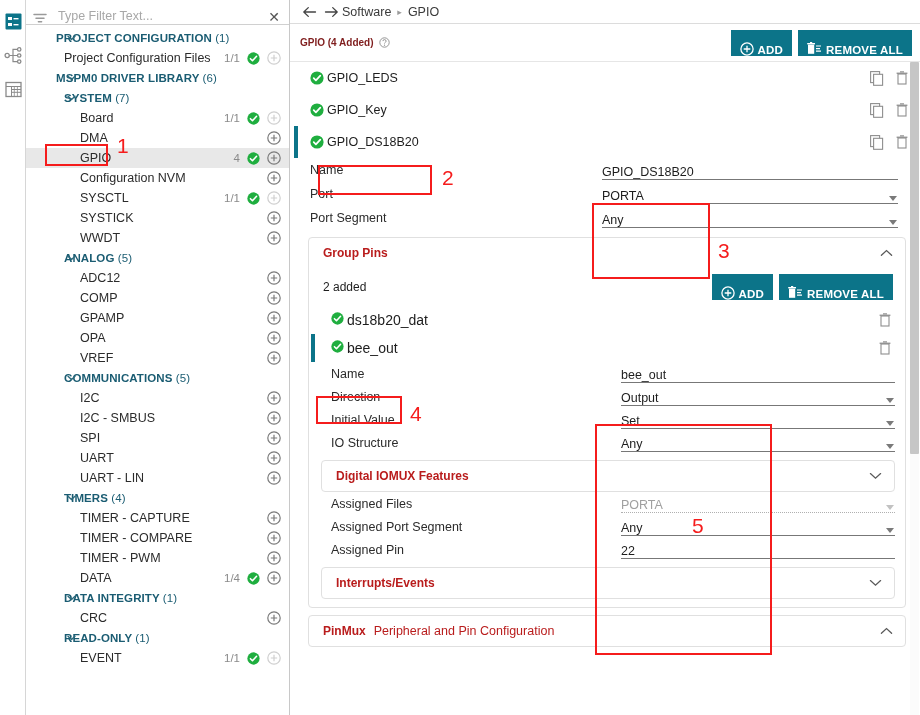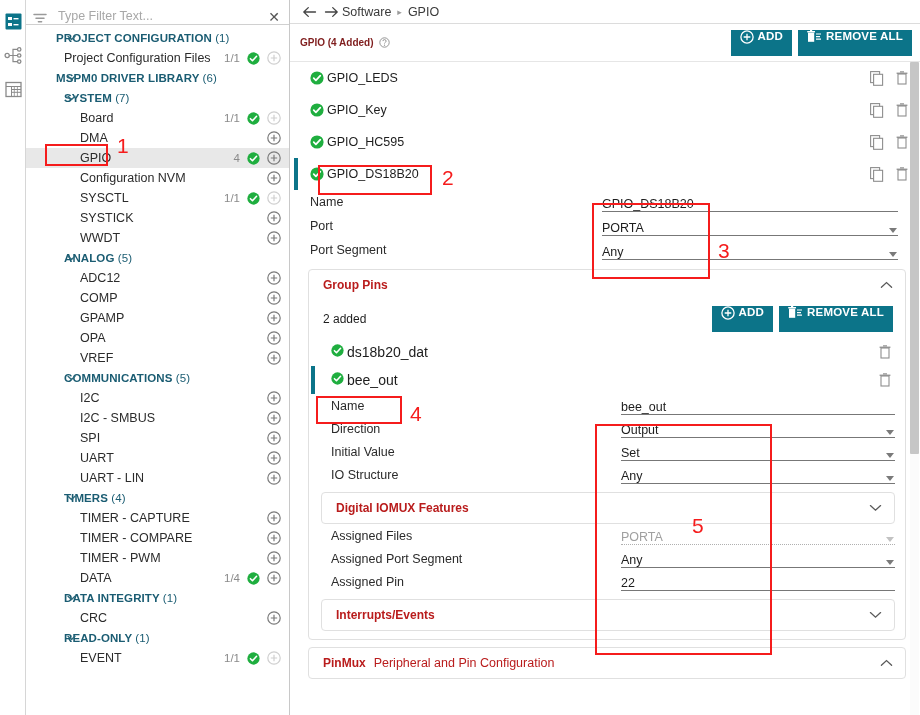--- a/index.html
+++ b/index.html
@@ -109,21 +109,21 @@
     border-bottom: 1px solid #e6e6e6;
   }
   .mh-title { font-weight: bold; font-size: 10px; color: #7f1d1d; }
   .help-icon { margin-left: 5px; display: inline-flex; align-items: center; }
   .mh-spacer { flex: 1; }
   .btn {
     background: #0c7489; color: #fff;
     border: none; height: 26px;
     font-family: "Liberation Sans", sans-serif;
     font-size: 11.5px; font-weight: bold;
-    display: inline-flex; align-items: flex-start; gap: 4px;
+    display: inline-flex; align-items: flex-end; gap: 4px;
     padding: 0 9px; cursor: pointer;
     letter-spacing: .2px; white-space: nowrap;
   }
   .btn + .btn { margin-left: 6px; }
 
   .scroll-area { flex: 1; overflow: hidden; position: relative; }
 
   
   .inst-row {
     height: 32px; display: flex; align-items: center;
@@ -723,46 +723,20 @@
           </div>
           <div class="inst-row">
             <span class="inst-name">
               <span class="green-check">
                 <svg width="14" height="14" viewBox="0 0 14 14">
                   <circle cx="7" cy="7" r="6.6" fill="#1fae3f"></circle>
                   <path d="M3.7 7.2 L5.9 9.4 L10.3 4.6" fill="none" stroke="#fff" stroke-width="1.7" stroke-linecap="round" stroke-linejoin="round"></path>
                 </svg>
               </span>
               <span>GPIO_Key</span>
-            </span>
-            <span class="acts">
-              <span class="icn-btn">
-                <svg width="14" height="15" viewBox="0 0 14 15">
-                  <rect x="0.6" y="0.6" width="9" height="11" fill="none" stroke="#8e8e8e" stroke-width="1.1"></rect>
-                  <rect x="3.6" y="3.3" width="9" height="11" fill="#fff" stroke="#8e8e8e" stroke-width="1.1"></rect>
-                </svg>
-              </span>
-              <span class="icn-btn">
-                <svg width="12" height="14" viewBox="0 0 12 14">
-                  <rect x="2" y="3" width="8" height="10" fill="none" stroke="#8e8e8e" stroke-width="1.1"></rect>
-                  <rect x="0.6" y="1.6" width="10.8" height="1.3" fill="#8e8e8e"></rect>
-                  <rect x="4" y="0.3" width="4" height="1.2" fill="#8e8e8e"></rect>
-                </svg>
-              </span>
-            </span>
-          </div>
-          <div class="inst-row">
-            <span class="inst-name">
-              <span class="green-check">
-                <svg width="14" height="14" viewBox="0 0 14 14">
-                  <circle cx="7" cy="7" r="6.6" fill="#1fae3f"></circle>
-                  <path d="M3.7 7.2 L5.9 9.4 L10.3 4.6" fill="none" stroke="#fff" stroke-width="1.7" stroke-linecap="round" stroke-linejoin="round"></path>
-                </svg>
-              </span>
-              <span>GPIO_HC595</span>
             </span>
             <span class="acts">
               <span class="icn-btn">
                 <svg width="14" height="15" viewBox="0 0 14 15">
                   <rect x="0.6" y="0.6" width="9" height="11" fill="none" stroke="#8e8e8e" stroke-width="1.1"></rect>
                   <rect x="3.6" y="3.3" width="9" height="11" fill="#fff" stroke="#8e8e8e" stroke-width="1.1"></rect>
                 </svg>
               </span>
               <span class="icn-btn">
                 <svg width="12" height="14" viewBox="0 0 12 14">

